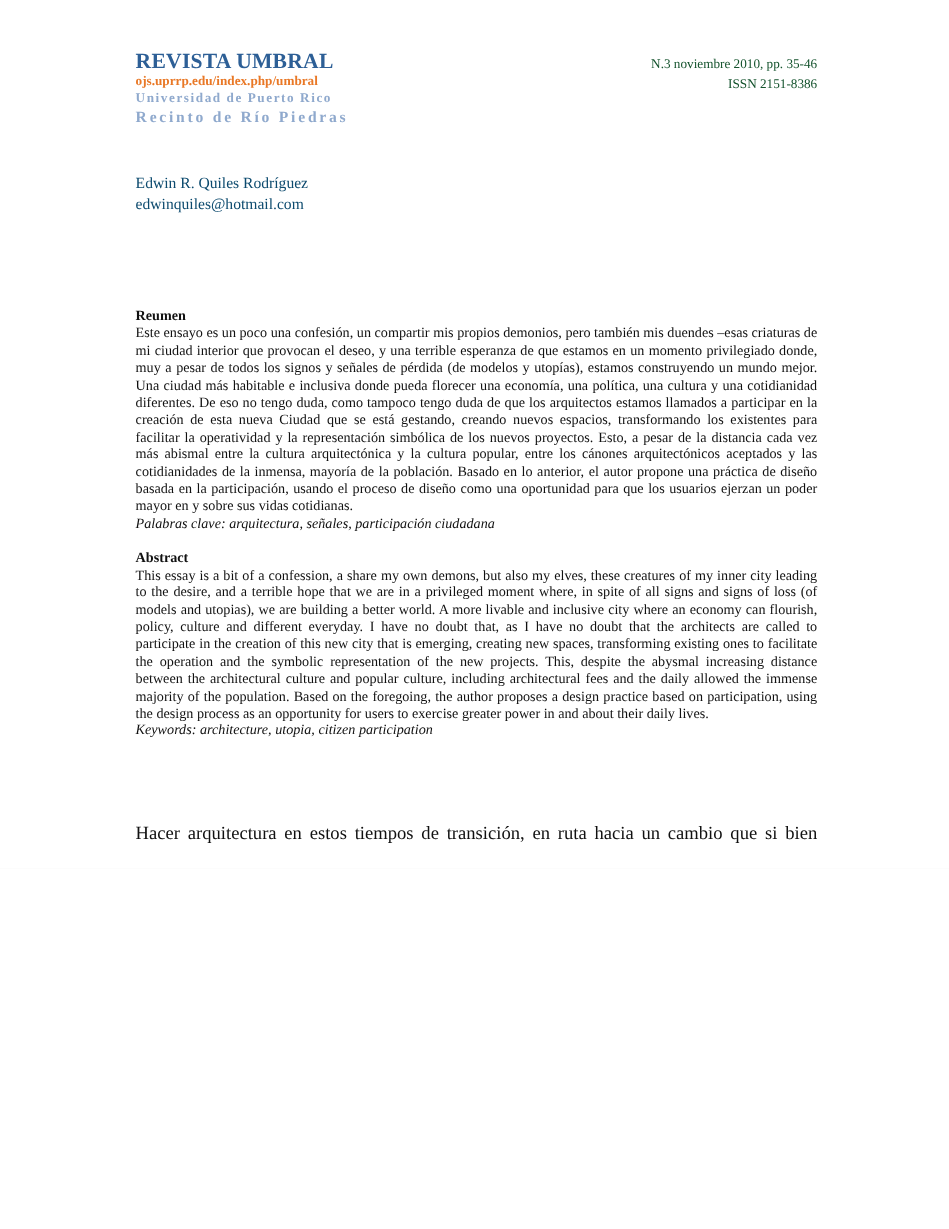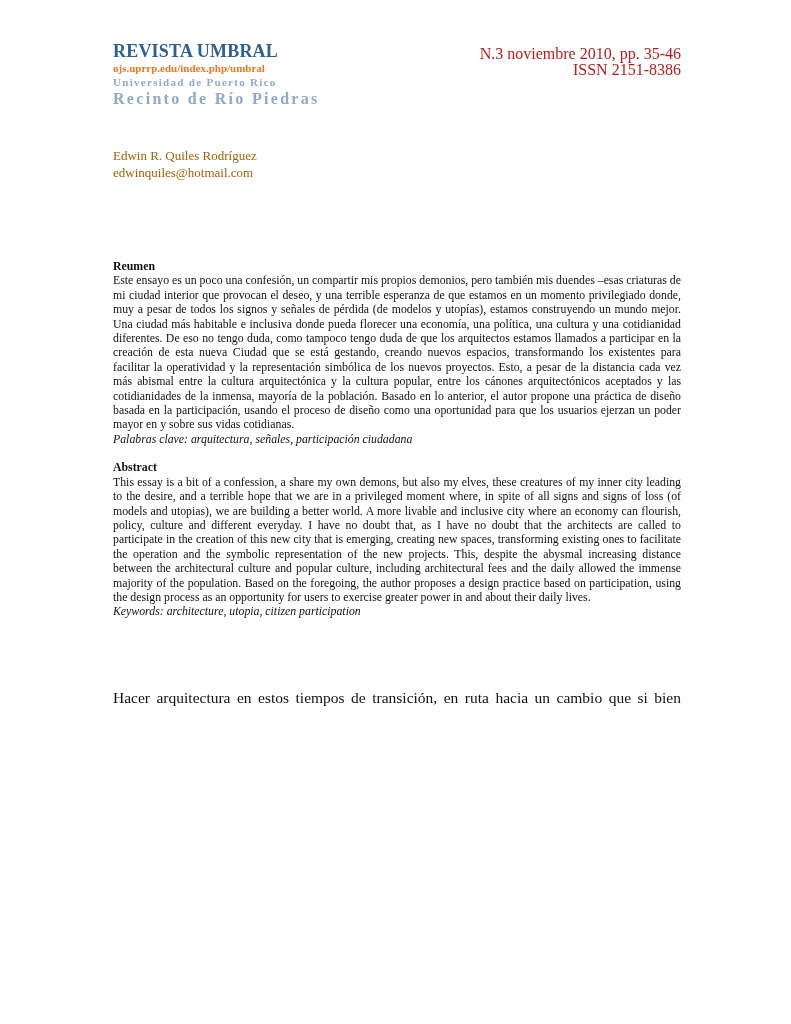--- a/index.html
+++ b/index.html
@@ -47,46 +47,46 @@
     margin-bottom: 3px;
   }
   .journal-inst {
     font-size: 11px;
     font-weight: bold;
     color: #8fa9cd;
     letter-spacing: 1.3px;
     margin-bottom: 3px;
   }
   .journal-campus {
-    font-size: 16px;
+    font-size: 13px;
     font-weight: bold;
     color: #8fa9cd;
     letter-spacing: 2.3px;
   }
   .issue-block {
     text-align: right;
-    color: #b91c1c;
-    font-size: 16px;
+    color: #14532d;
+    font-size: 11px;
     line-height: 16px;
     padding-top: 4px;
   }
 
   
   .article-title {
     margin-top: 56px;
     text-align: center;
     font-size: 20.5px;
     font-weight: bold;
     color: #111111;
   }
   .author-block {
     margin-top: 40px;
     font-size: 13px;
     line-height: 17px;
-    color: #a16207;
+    color: #0c4a6e;
   }
 
   
   .abstract-section {
     margin-top: 0;
     font-size: 11.8px;
     line-height: 14.4px;
     color: #111111;
   }
   .section-resumen { margin-top: 78px; }

